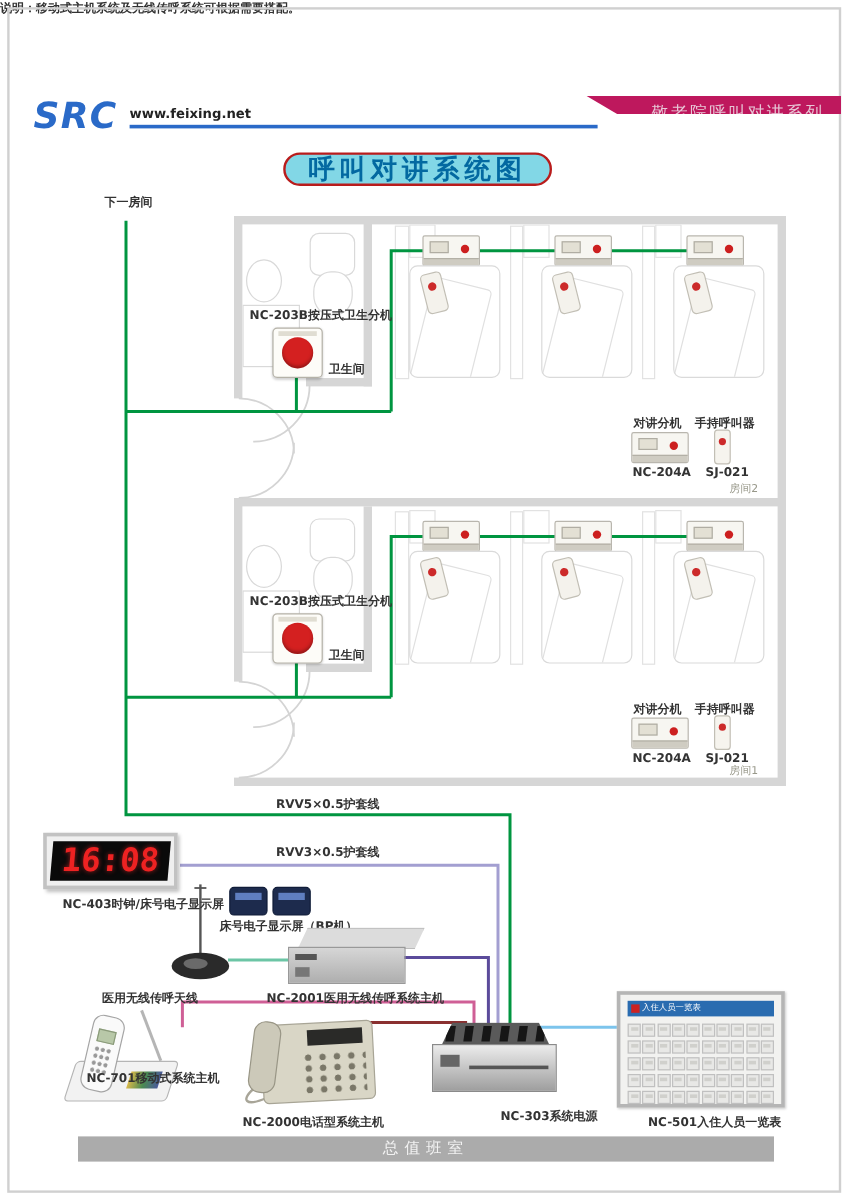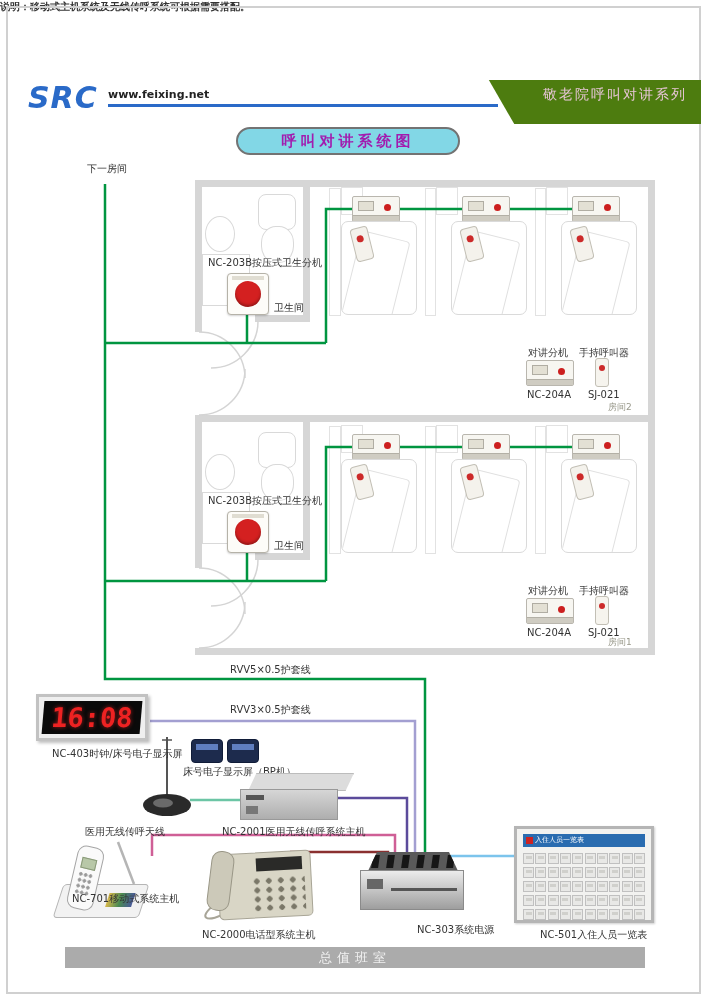--- a/index.html
+++ b/index.html
@@ -4,28 +4,28 @@
 <style>
   html,body{margin:0;padding:0;}
   body{width:707px;height:1000px;position:relative;background:#fff;overflow:hidden;
        font-family:"DejaVu Sans",sans-serif;}
   .abs{position:absolute;}
   .frame{position:absolute;left:6px;top:6px;right:6px;bottom:6px;border:2px solid #d0d0d0;}
   
   .logo{left:28px;top:80px;font-size:30px;font-weight:900;font-style:italic;color:#2a6ac8;letter-spacing:1px;}
   .website{left:108px;top:88px;font-size:11px;font-weight:bold;color:#222;}
   .blueline{left:108px;top:104px;width:390px;height:3px;background:#2a6ac8;}
-  .banner{left:480px;top:80px;width:221px;height:44px;background:#4d7c0f;
+  .banner{left:480px;top:80px;width:221px;height:15px;background:#be185d;
           clip-path:polygon(4% 0,100% 0,100% 100%,15.5% 100%);
           color:#e7c6d6;font-size:14px;letter-spacing:2px;line-height:28px;text-align:right;padding-right:14px;box-sizing:border-box;}
-  .titlebox{left:236px;top:127px;width:224px;height:28px;background:#82d7e6;border:2px solid #737373;
+  .titlebox{left:236px;top:127px;width:224px;height:28px;background:#82d7e6;border:2px solid #b91c1c;
             border-radius:15px;box-sizing:border-box;text-align:center;line-height:24px;
-            font-family:"DejaVu Serif",serif;font-size:15px;font-weight:bold;color:#a21caf;letter-spacing:4px;}
-  
-  .lbl{position:absolute;font-size:10px;font-weight:normal;color:#333;white-space:nowrap;}
+            font-family:"DejaVu Serif",serif;font-size:22px;font-weight:bold;color:#0369a1;letter-spacing:4px;}
+  
+  .lbl{position:absolute;font-size:10px;font-weight:bold;color:#333;white-space:nowrap;}
   .lbl-sm{position:absolute;font-size:9px;color:#98988a;white-space:nowrap;}
   
   .wall{position:absolute;background:#d6d6d6;}
   .part{position:absolute;border:1px solid #e2e2e2;background:#fff;}
   .fixture{position:absolute;border:1.5px solid #d9d9d9;background:#fff;box-sizing:border-box;}
   
   .intercom{position:absolute;width:46px;height:24px;background:#f7f6f1;border:1px solid #b9b6ae;border-radius:2px;}
   .intercom i{position:absolute;left:5px;top:4px;width:14px;height:8px;background:#e3e0d4;border:1px solid #b0ada3;}
   .intercom b{position:absolute;right:8px;top:7px;width:7px;height:7px;background:#cc1f1f;border-radius:50%;}
   .intercom u{position:absolute;left:0;bottom:0;width:100%;height:5px;background:#cfccc2;border-top:1px solid #b3b0a6;}

